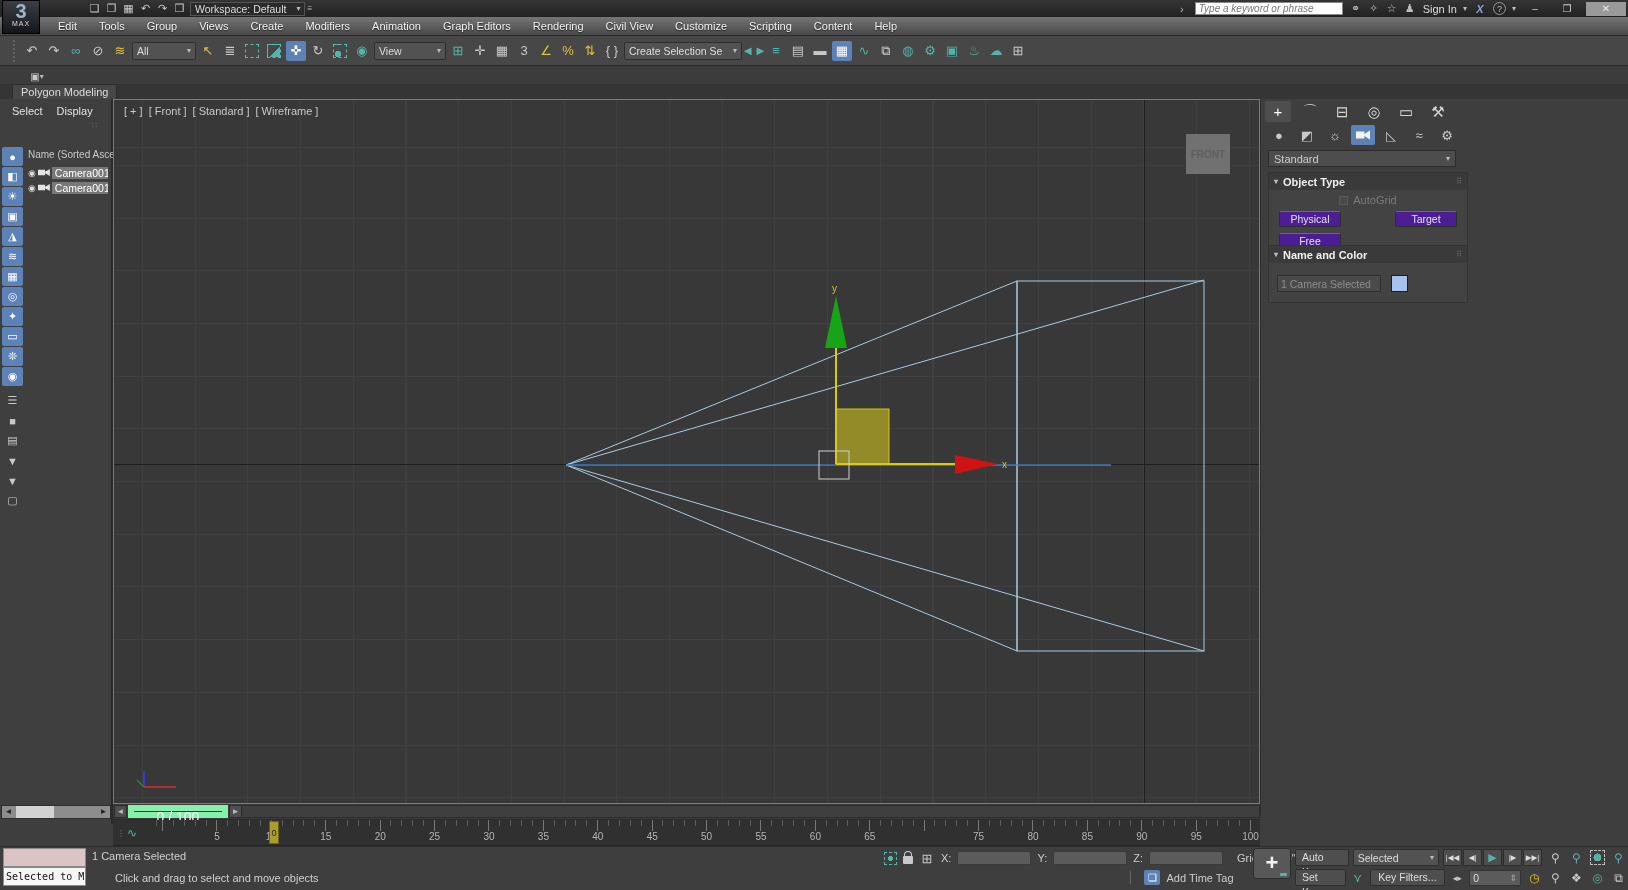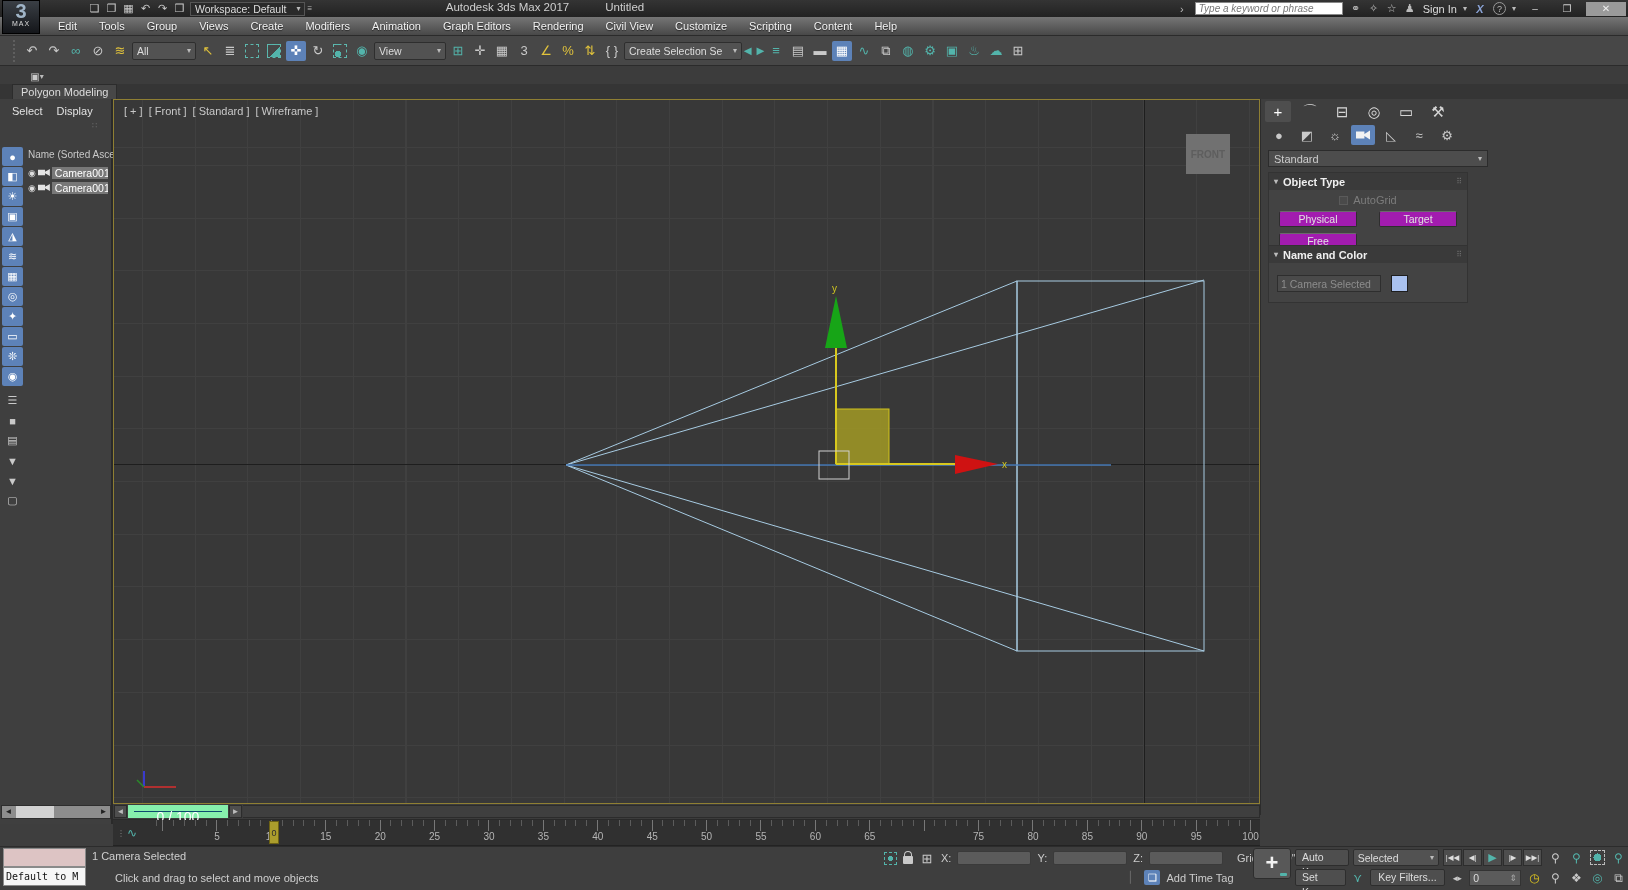--- a/index.html
+++ b/index.html
@@ -68,28 +68,28 @@
   .originx{left:0;top:364px;width:1145px;height:1px;background:#1e1e1e;}
   .originy{left:1030px;top:0;width:1px;height:703px;background:#1e1e1e;}
   .viewcube{left:1072px;top:34px;width:44px;height:40px;background:#717171;color:#5e5e5e;font-size:10px;font-weight:bold;display:flex;align-items:center;justify-content:center;}
   
   .cpanel{left:1260px;top:99px;width:368px;height:716px;background:#3e3e3e;border-left:1px solid #2c2c2c;}
   .cptabs1{left:4px;top:2px;display:flex;gap:6px;}
   .cptabs1 .tbi{width:26px;height:21px;font-size:15px;color:#d5d5d5;}
   .cptabs1 .tbi.on{background:#4e4e4e;color:#fff;}
   .cptabs2{left:6px;top:26px;display:flex;gap:4px;}
   .cptabs2 .tbi{width:24px;height:20px;font-size:13px;}
-  .cpdd{left:7px;top:51px;width:220px;height:17px;background:#4d4d4d;border:1px solid #2c2c2c;display:flex;align-items:center;justify-content:space-between;padding:0 5px;color:#ccc;}
+  .cpdd{left:7px;top:51px;width:188px;height:17px;background:#4d4d4d;border:1px solid #2c2c2c;display:flex;align-items:center;justify-content:space-between;padding:0 5px;color:#ccc;}
   .rollout{left:7px;width:200px;background:#434343;border:1px solid #333;}
   .rohdr{height:17px;background:#3a3a3a;display:flex;align-items:center;gap:5px;padding:0 5px;color:#efefef;font-weight:bold;font-size:11px;}
   .rohdr .dots{margin-left:auto;color:#6e6e6e;font-size:8px;font-weight:normal;}
   .autogrid{display:flex;align-items:center;gap:5px;justify-content:center;color:#7c7c7c;padding:4px 0 2px;}
   .cbx{width:9px;height:9px;border:1px solid #5a5a5a;background:#4a4a4a;display:inline-block;}
   .cpbtnrow{display:flex;justify-content:space-between;padding:3px 10px;}
-  .cpbtn{width:78px;height:16px;background:#a21caf;border:1px solid #2e2e2e;border-top-color:#6a6a6a;border-radius:2px;color:#e2e2e2;font-size:10.5px;text-align:center;line-height:15px;}
+  .cpbtn{width:62px;height:16px;background:#4c1d95;border:1px solid #2e2e2e;border-top-color:#6a6a6a;border-radius:2px;color:#e2e2e2;font-size:10.5px;text-align:center;line-height:15px;}
   .namefield{width:104px;height:17px;background:#4a4a4a;border:1px solid #2e2e2e;color:#8d8d8d;font-size:10.5px;padding:0 3px;line-height:16px;white-space:nowrap;overflow:hidden;}
   .swatch{width:17px;height:17px;border:1px solid #1e1e1e;}
   
   .tslider{left:113px;top:804px;width:1147px;height:16px;background:#3c3c3c;border-bottom:1px solid #2a2a2a;display:flex;align-items:center;}
   .tsarr{width:13px;height:13px;background:#4e4e4e;border:1px solid #2c2c2c;color:#bbb;font-size:8px;text-align:center;line-height:12px;margin:0 1px;}
   .tsthumb{width:100px;height:13px;background:#0c4a6e;border:6px solid #86efac;color:#fff;text-align:center;font-size:14px;line-height:12px;}
   .tstrack{flex:1;height:13px;background:#3f3f3f;border:1px solid #2c2c2c;border-left:none;}
   .trackbar{left:113px;top:820px;width:1147px;height:26px;background:#303030;border-bottom:1px solid #232323;}
   .tbcurve{left:4px;top:4px;width:30px;height:18px;color:#53b4ab;font-size:12px;display:flex;align-items:center;gap:2px;}
   .ticks{left:40px;top:0;width:1105px;height:11px;background:
@@ -124,24 +124,20 @@
   .navi.teal{color:#53b4ab;}
   .navi.yel{color:#d8c020;}
   svg text{font-family:"Liberation Sans",sans-serif;}
 </style>
 </head>
 <body>
 
 <div id="app">
 
   <div class="abs titlebar">
-    <div class="abs titletext">
-      <span>Autodesk 3ds Max 2017</span>
-      <span>Untitled</span>
-    </div>
     <div class="abs qa">
       <span style="width:40px;"></span>
       <span class="abs" style="position:static">
         
       <span class="tbi">❏</span><span class="tbi">❐</span><span class="tbi">▦</span><span class="tbi">↶</span><span class="tbi">↷</span><span class="tbi">❒</span></span>
       <span class="wsdd">
         <span>Workspace: Default</span>
         <span class="caret">▾</span>
       </span>
       <span class="caret">≡</span>
@@ -444,21 +440,21 @@
         <span style="left: 934.4px;">85</span>
         <span style="left: 988.8px;">90</span>
         <span style="left: 1043.2px;">95</span>
         <span style="left: 1097.6px;">100</span>
       </div>
     <div class="abs fmarker">0</div>
   </div>
 
   <div class="abs statusbar">
     <div class="abs listener-pink"></div>
-    <div class="abs listener-white">Default to M</div>
+    <div class="abs listener-white">Selected to M</div>
     <div class="abs stattext1">1 Camera Selected</div>
     <div class="abs stattext2">Click and drag to select and move objects</div>
     <div class="abs coords">
       <span class="isoico"></span>
       <span class="lock"></span>
       <span class="tbi" style="width:16px;">⊞</span>
       <span>X:</span>
       <span class="xyzfield"></span>
       <span>Y:</span>
       <span class="xyzfield"></span>

